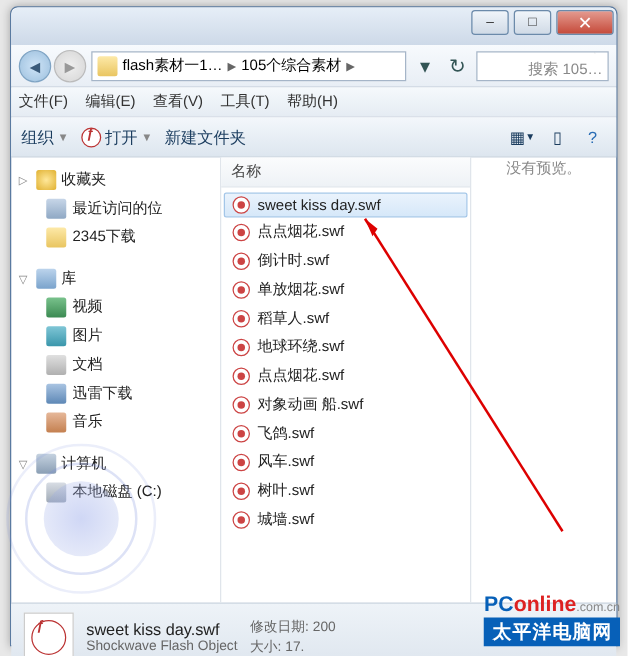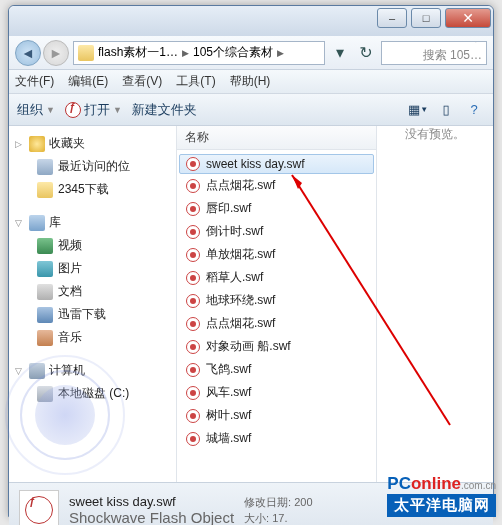--- a/index.html
+++ b/index.html
@@ -60,21 +60,21 @@
 .col-header { height: 24px; border-bottom: 1px solid #e0e5eb; display: flex; align-items: center; font-size: 12px; padding: 2px 8px; color: #444; background: linear-gradient(#fbfcfd,#eef2f6); }
 .file-list { height: 330px; overflow-y: auto; overflow-x: hidden; padding: 4px 2px; }
 .file-row { display: flex; align-items: center; gap: 6px; padding: 2px 6px; font-size: 12px; color: #222; white-space: nowrap; border: 1px solid transparent; }
 .file-row.selected { background: linear-gradient(#eaf3fc,#d6e8f9); border: 1px solid #a3c6e8; border-radius: 2px; }
 .preview-col { flex: 1; display: flex; justify-content: center; font-size: 12px; color: #888; }
 
 .statusbar { height: 54px; background: linear-gradient(#eef3f8,#dde5ee); border-top: 1px solid #c8d2de; display: flex; align-items: center; padding: 6px 10px; gap: 10px; font-size: 12px; }
 .status-thumb { width: 40px; height: 40px; background: #fff; border: 1px solid #ccc; display: flex; align-items: center; justify-content: center; }
 .status-thumb .ico.flash { width: 28px; height: 28px; }
 .status-info .fname { font-size: 13px; color: #222; }
-.status-info .ftype { color: #666; font-size: 15px; }
+.status-info .ftype { color: #666; font-size: 11px; }
 .status-meta { color: #666; font-size: 11px; line-height: 16px; }
 
 .file-list::-webkit-scrollbar { width: 16px; }
 .file-list::-webkit-scrollbar-track { background: #f0f0f0; border-left: 1px solid #ddd; }
 .file-list::-webkit-scrollbar-thumb { background: linear-gradient(#e0e6ec,#c8d2dc); border: 1px solid #b0bac4; border-radius: 2px; }
 
 .overlay-ripple { position: absolute; left: -5px; bottom: 60px; width: 170px; height: 110px; pointer-events: none; }
 .ripple-circle { position: absolute; border: 2px solid rgba(120,140,220,0.25); border-radius: 50%; }
 .rc1 { left: 40px; top: 30px; width: 60px; height: 60px; background: radial-gradient(rgba(160,175,235,0.5),rgba(140,160,225,0.15)); border: none; }
 .rc2 { left: 25px; top: 15px; width: 90px; height: 90px; }
@@ -226,24 +226,20 @@
             <div class="file-row selected">
               <span class="ico swf"></span>
               <span>sweet kiss day.swf</span>
             </div>
             <div class="file-row">
               <span class="ico swf"></span>
               <span>点点烟花.swf</span>
             </div>
             <div class="file-row">
               <span class="ico swf"></span>
-              <span>唇印.swf</span>
-            </div>
-            <div class="file-row">
-              <span class="ico swf"></span>
               <span>倒计时.swf</span>
             </div>
             <div class="file-row">
               <span class="ico swf"></span>
               <span>单放烟花.swf</span>
             </div>
             <div class="file-row">
               <span class="ico swf"></span>
               <span>稻草人.swf</span>
             </div>

